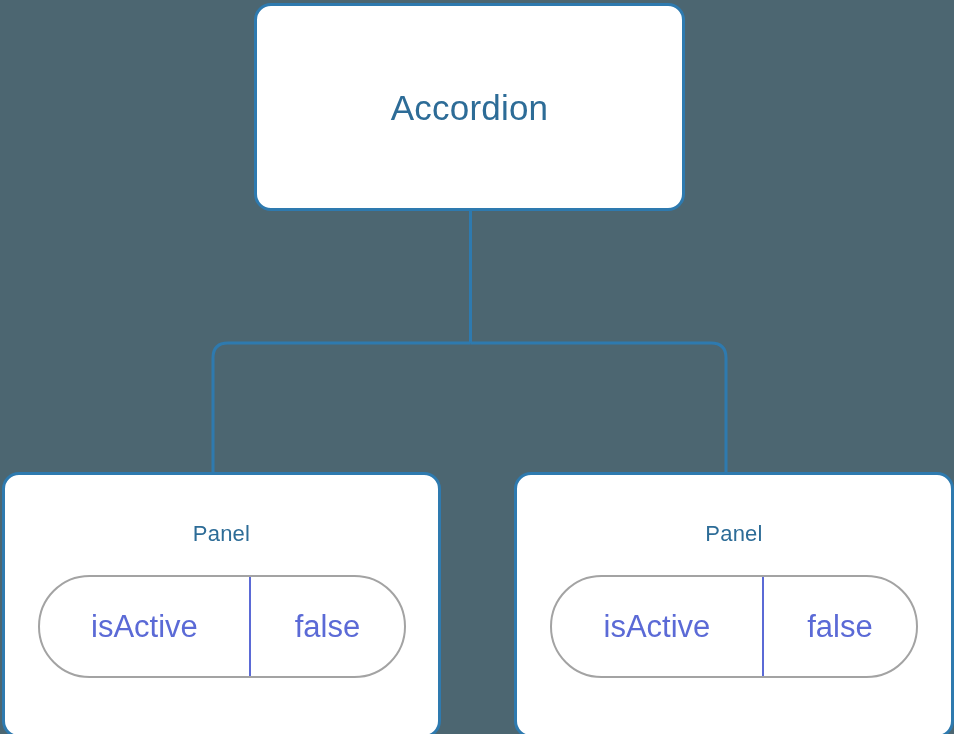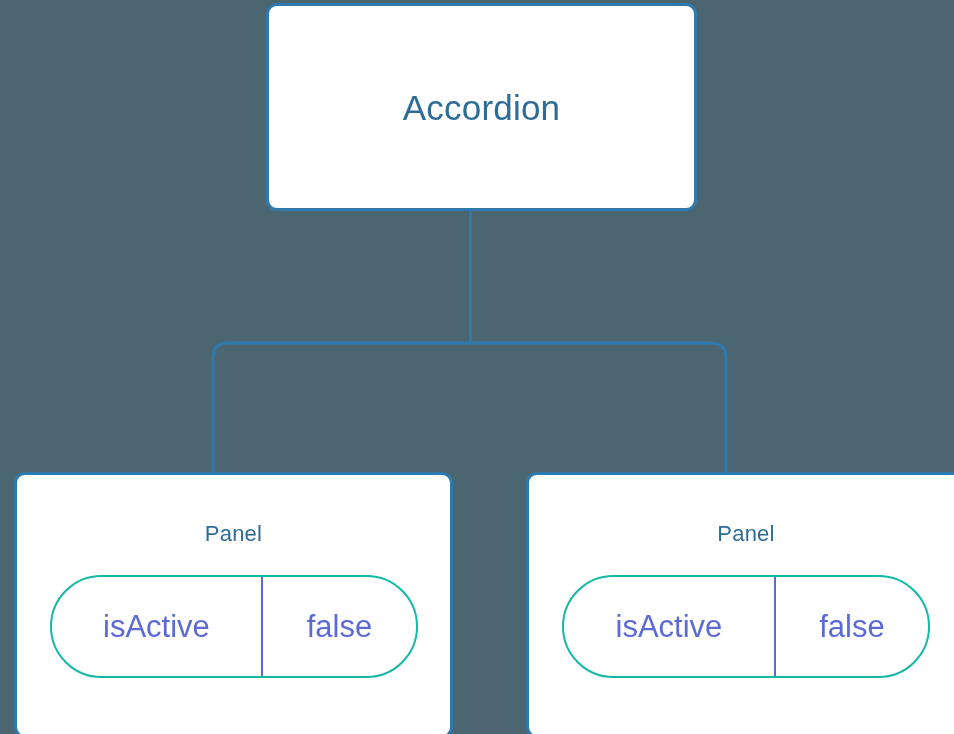--- a/index.html
+++ b/index.html
@@ -33,26 +33,25 @@
     z-index: 1;
     pointer-events: none;
   }
 
   
   .node-card {
     position: absolute;
     z-index: 2;
     background: #ffffff;
     border: 3px solid #2e7aaf;
-    border-radius: 11px;
+    border-radius: 17px;
     box-sizing: border-box;
     display: flex;
     flex-direction: column;
     align-items: center;
-    margin-left: 12px;
   }
 
   .node-title {
     color: #2d6c97;
     font-size: 22px;
     line-height: 1;
     letter-spacing: 0.2px;
     white-space: nowrap;
     font-weight: 400;
   }
@@ -77,21 +76,21 @@
     justify-content: flex-start;
     padding-top: 48px;
   }
   #node-panel-0 { left: 2px;   width: 439px; }
   #node-panel-1 { left: 514px; width: 440px; }
 
   
   .prop-pill {
     margin-top: 30px;
     height: 103px;
-    border: 2px solid #14b8a6;
+    border: 2px solid #a3a3a3;
     border-radius: 52px;
     box-sizing: border-box;
     display: flex;
     align-items: stretch;
     background: transparent;
     overflow: hidden;
   }
   .panel-node .prop-pill {
     width: 368px;
   }

